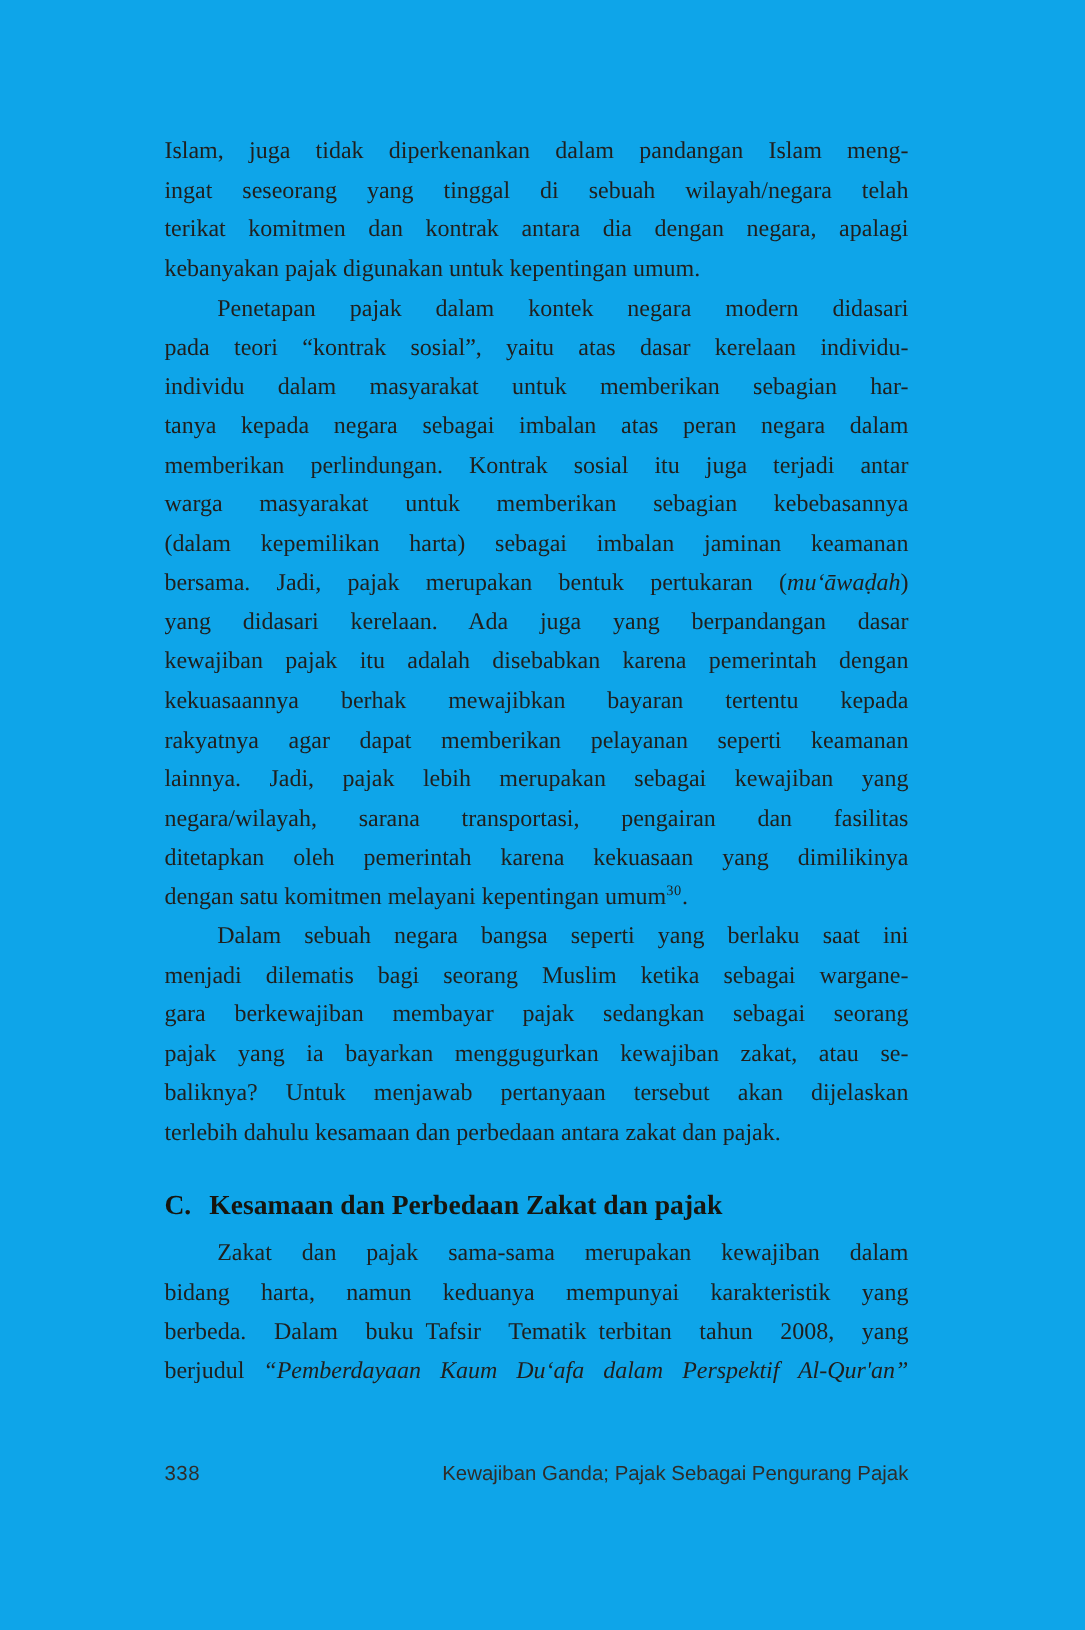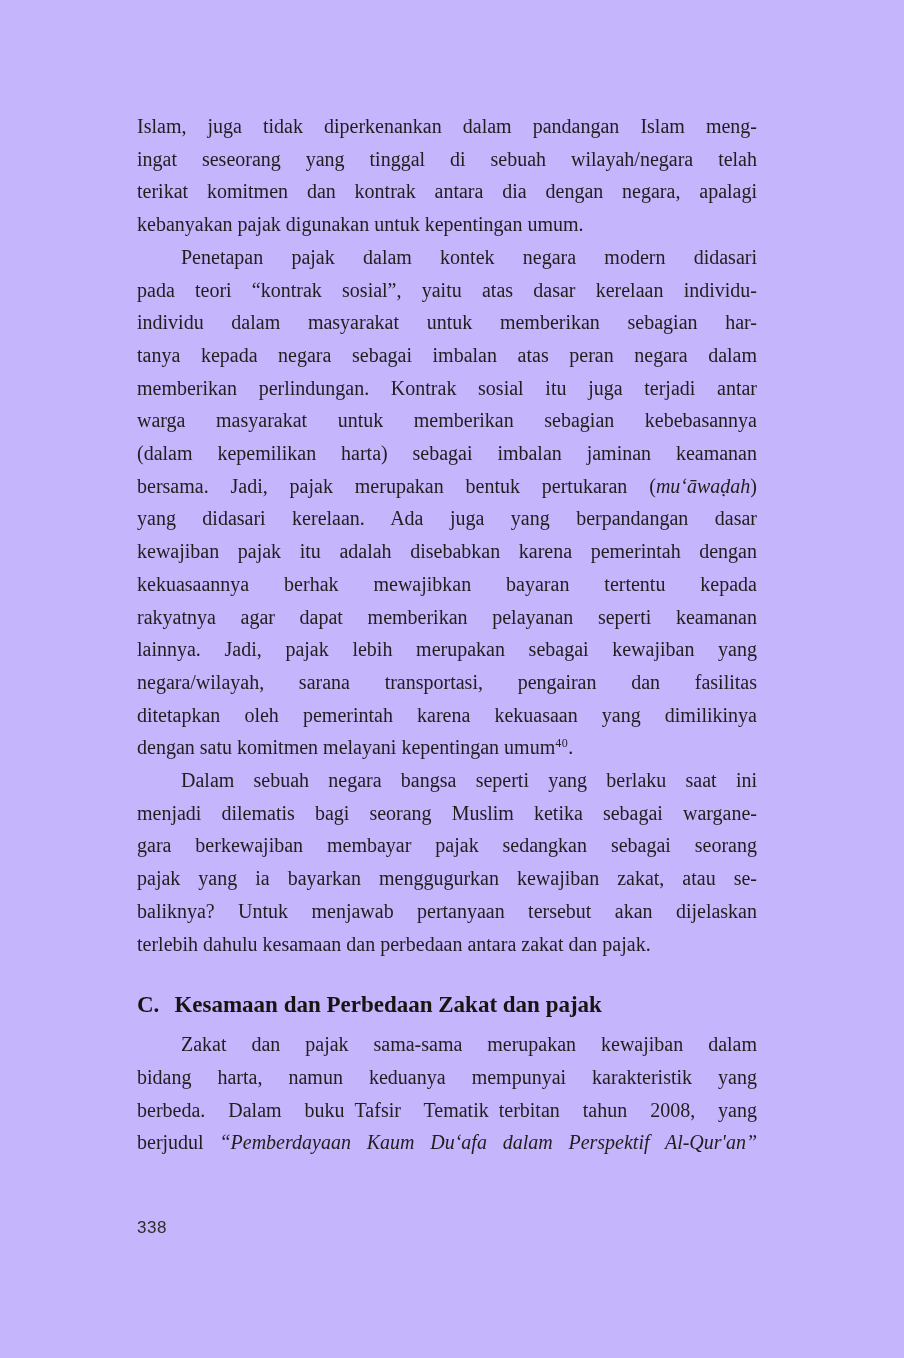--- a/index.html
+++ b/index.html
@@ -6,21 +6,21 @@
   html, body { width: 904px; height: 1358px; }
   body {
     position: relative;
     background: #fdfdfb;
     overflow: hidden;
     font-family: "Liberation Serif", serif;
   }
   .page {
     position: absolute;
     inset: 0;
-    background: #c4b5fd;
+    background: #0ea5e9;
     padding-left: 20px;
   }
   .text-block {
     position: absolute;
     left: 137px;
     top: 110px;
     width: 620px;
     font-family: "Liberation Serif", serif;
     font-size: 20px;
     line-height: 32.7px;
@@ -85,34 +85,35 @@
         <div class="line"><span>warga masyarakat untuk memberikan sebagian kebebasannya</span></div>
         <div class="line"><span>(dalam kepemilikan harta) sebagai imbalan jaminan keamanan</span></div>
         <div class="line"><span>bersama. Jadi, pajak merupakan bentuk pertukaran (</span><i>mu‘āwaḍah</i><span>)</span></div>
         <div class="line"><span>yang didasari kerelaan. Ada juga yang berpandangan dasar</span></div>
         <div class="line"><span>kewajiban pajak itu adalah disebabkan karena pemerintah dengan</span></div>
         <div class="line"><span>kekuasaannya berhak mewajibkan bayaran tertentu kepada</span></div>
         <div class="line"><span>rakyatnya agar dapat memberikan pelayanan seperti keamanan</span></div>
         <div class="line"><span>lainnya. Jadi, pajak lebih merupakan sebagai kewajiban yang</span></div>
         <div class="line"><span>negara/wilayah, sarana transportasi, pengairan dan fasilitas</span></div>
         <div class="line"><span>ditetapkan oleh pemerintah karena kekuasaan yang dimilikinya</span></div>
-        <div class="line last"><span>dengan satu komitmen melayani kepentingan umum</span><sup>40</sup><span>.</span></div>
+        <div class="line last"><span>dengan satu komitmen melayani kepentingan umum</span><sup>30</sup><span>.</span></div>
       </div>
       <div class="para">
         <div class="line indent"><span>Dalam sebuah negara bangsa seperti yang berlaku saat ini</span></div>
         <div class="line"><span>menjadi dilematis bagi seorang Muslim ketika sebagai wargane-</span></div>
         <div class="line"><span>gara berkewajiban membayar pajak sedangkan sebagai seorang</span></div>
         <div class="line"><span>pajak yang ia bayarkan menggugurkan kewajiban zakat, atau se-</span></div>
         <div class="line"><span>baliknya? Untuk menjawab pertanyaan tersebut akan dijelaskan</span></div>
         <div class="line last"><span>terlebih dahulu kesamaan dan perbedaan antara zakat dan pajak.</span></div>
       </div>
       <div class="heading"><span class="h-label">C.</span><span>Kesamaan dan Perbedaan Zakat dan pajak</span></div>
       <div class="para">
         <div class="line indent"><span>Zakat dan pajak sama-sama merupakan kewajiban dalam</span></div>
         <div class="line"><span>bidang harta, namun keduanya mempunyai karakteristik yang</span></div>
         <div class="line"><span>berbeda. Dalam buku Tafsir Tematik terbitan tahun 2008, yang</span></div>
         <div class="line"><span>berjudul </span><i>“Pemberdayaan Kaum Du‘afa dalam Perspektif Al-Qur'an”</i></div>
       </div>
     </div>
   <div class="footer">
     <span class="pagenum">338</span>
+    <span class="running-title">Kewajiban Ganda; Pajak Sebagai Pengurang Pajak</span>
   </div>
 </div>
 
 </body></html>

